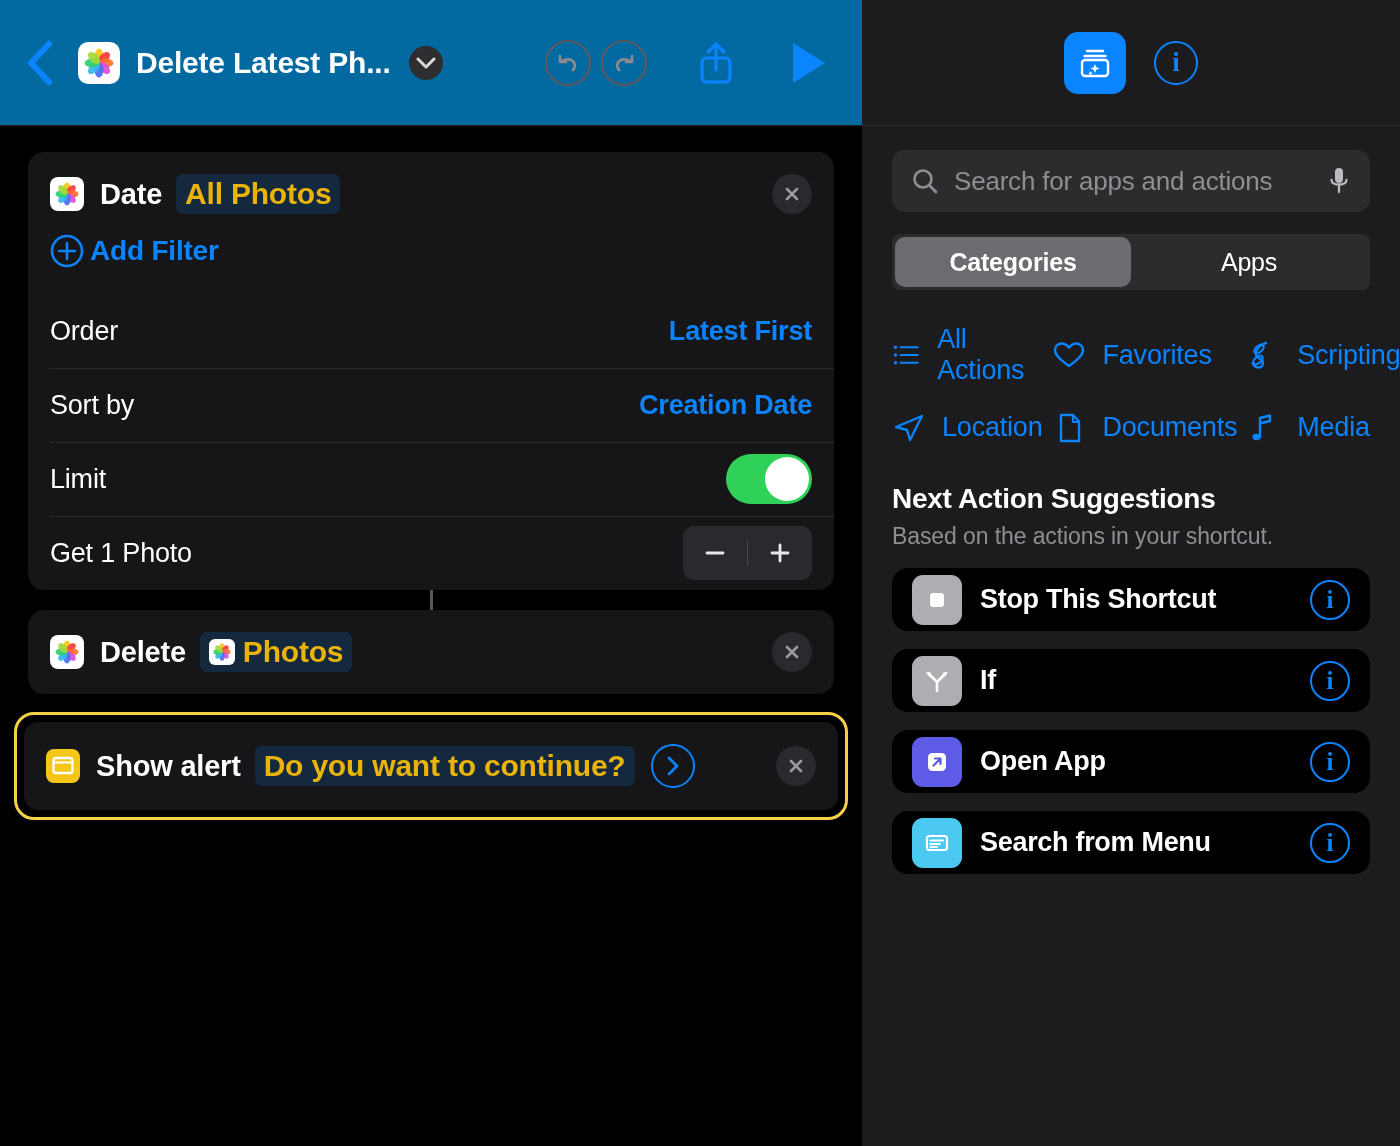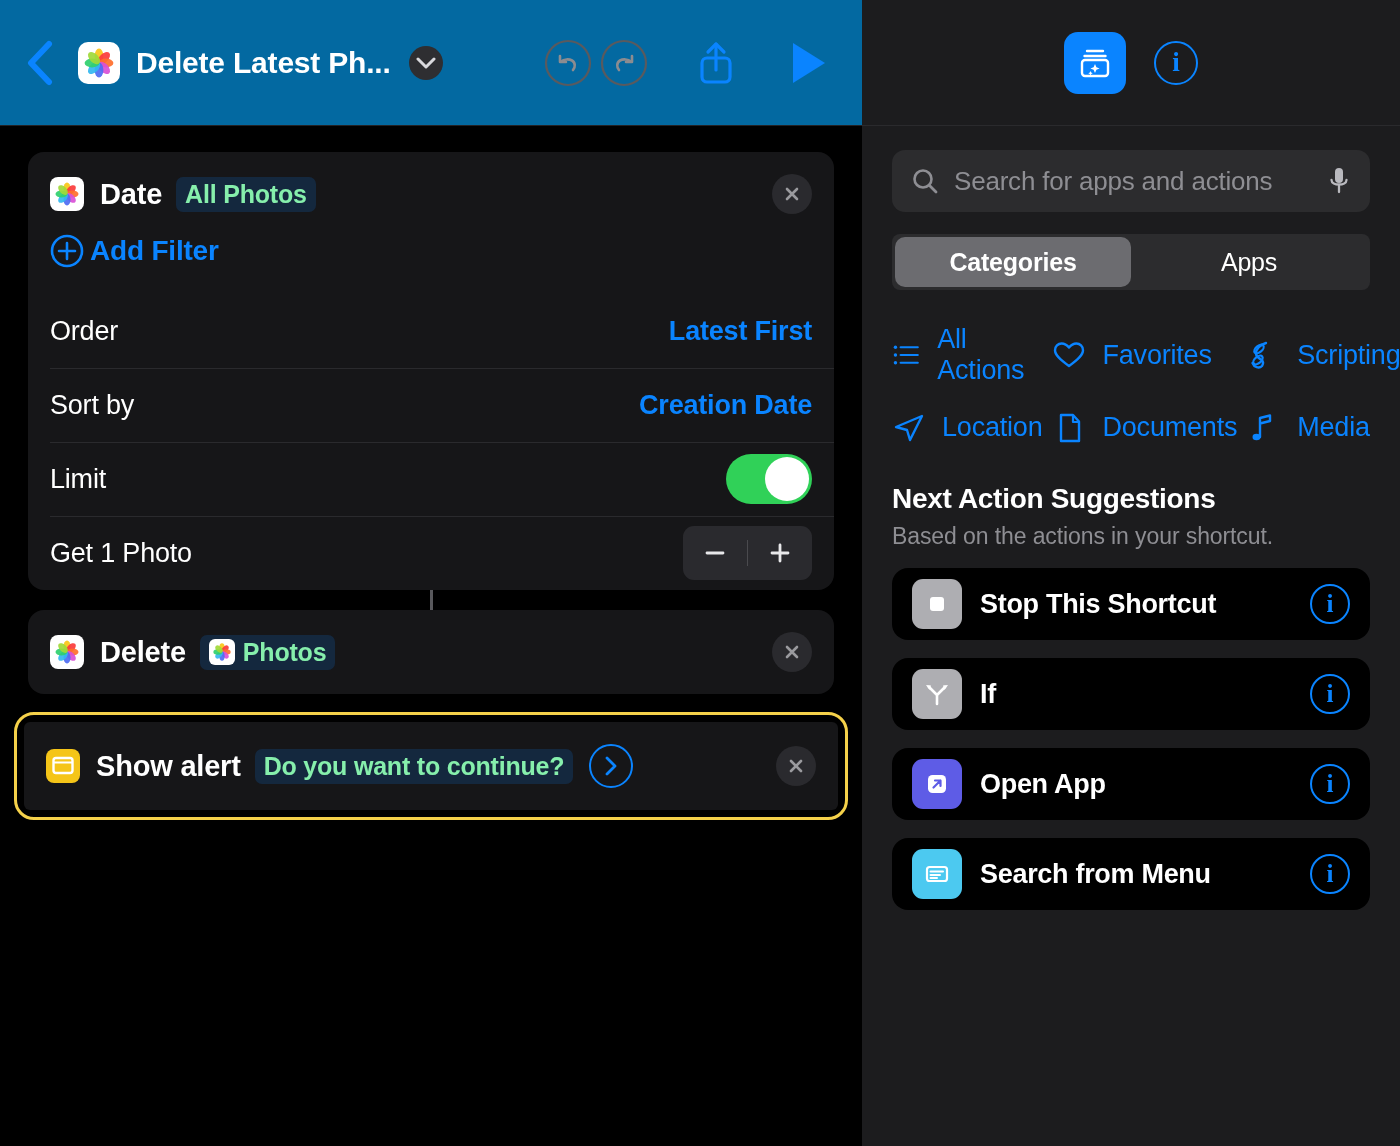--- a/index.html
+++ b/index.html
@@ -74,21 +74,21 @@
   .mini-icon{
     width:34px; height:34px; border-radius:8px; flex:none;
     background:#fff; display:flex; align-items:center; justify-content:center;
     overflow:hidden;
   }
   .act-word{
     font-size:29px; font-weight:700; color:#fff;
     margin-left:16px; letter-spacing:-.2px;
   }
   .token{
-    font-size:25px; font-weight:700; color:#86efac;
+    font-size:30px; font-weight:700; color:#eab308;
     background:rgba(10,132,255,.17);
     border-radius:7px; padding:3px 9px;
     margin-left:14px; display:inline-flex; align-items:center; gap:8px;
     letter-spacing:-.2px; cursor:pointer;
   }
   .token .tok-ic{ width:26px;height:26px;border-radius:6px;background:#fff;
     display:flex;align-items:center;justify-content:center;overflow:hidden;flex:none;}
   .x-btn{
     width:40px; height:40px; border-radius:50%;
     background:#2a2a2e; display:flex; align-items:center; justify-content:center;
@@ -126,21 +126,21 @@
 
   .connector{
     width:3px; height:20px; background:#58585c;
     margin:0 auto;
   }
 
   .sel-wrap{
     border:3px solid #f5d14a; border-radius:20px;
     padding:7px; margin:18px -14px 0 -14px;
   }
-  .sel-wrap .card{ border-radius:6px; }
+  .sel-wrap .card{ border-radius:14px; }
   .disclosure{
     width:44px; height:44px; border-radius:50%;
     border:2.5px solid #0a84ff; display:flex; align-items:center; justify-content:center;
     flex:none; margin-left:16px; cursor:pointer;
   }
 
   
   .right{
     width:538px; height:1146px; background:#1c1c1e; flex:none;
     display:flex; flex-direction:column;
@@ -185,21 +185,21 @@
   .cat{
     display:flex; align-items:center; gap:16px; cursor:pointer;
   }
   .cat-label{ font-size:27px; color:#0a84ff; font-weight:400; letter-spacing:-.2px; }
 
   .sugg-title{ margin-top:40px; font-size:28px; font-weight:700; color:#fff; letter-spacing:-.3px; }
   .sugg-sub{ margin-top:8px; font-size:23px; color:#8e8e93; letter-spacing:-.1px; }
 
   .sugg-list{ margin-top:18px; display:flex; flex-direction:column; gap:18px; }
   .sugg-item{
-    height:72px; background:#000; border-radius:16px;
+    height:63px; background:#000; border-radius:16px;
     display:flex; align-items:center; padding:0 20px; gap:18px; cursor:pointer;
   }
   .sugg-ic{ width:50px; height:50px; border-radius:11px; flex:none;
     display:flex; align-items:center; justify-content:center; }
   .sugg-label{ font-size:27px; font-weight:700; color:#fff; letter-spacing:-.3px; }
   .sugg-info{
     margin-left:auto; width:40px; height:40px; border-radius:50%;
     border:2.5px solid #0a84ff; color:#0a84ff;
     display:flex; align-items:center; justify-content:center;
     font-size:25px; font-weight:700; font-family:"Liberation Serif",serif; flex:none;

